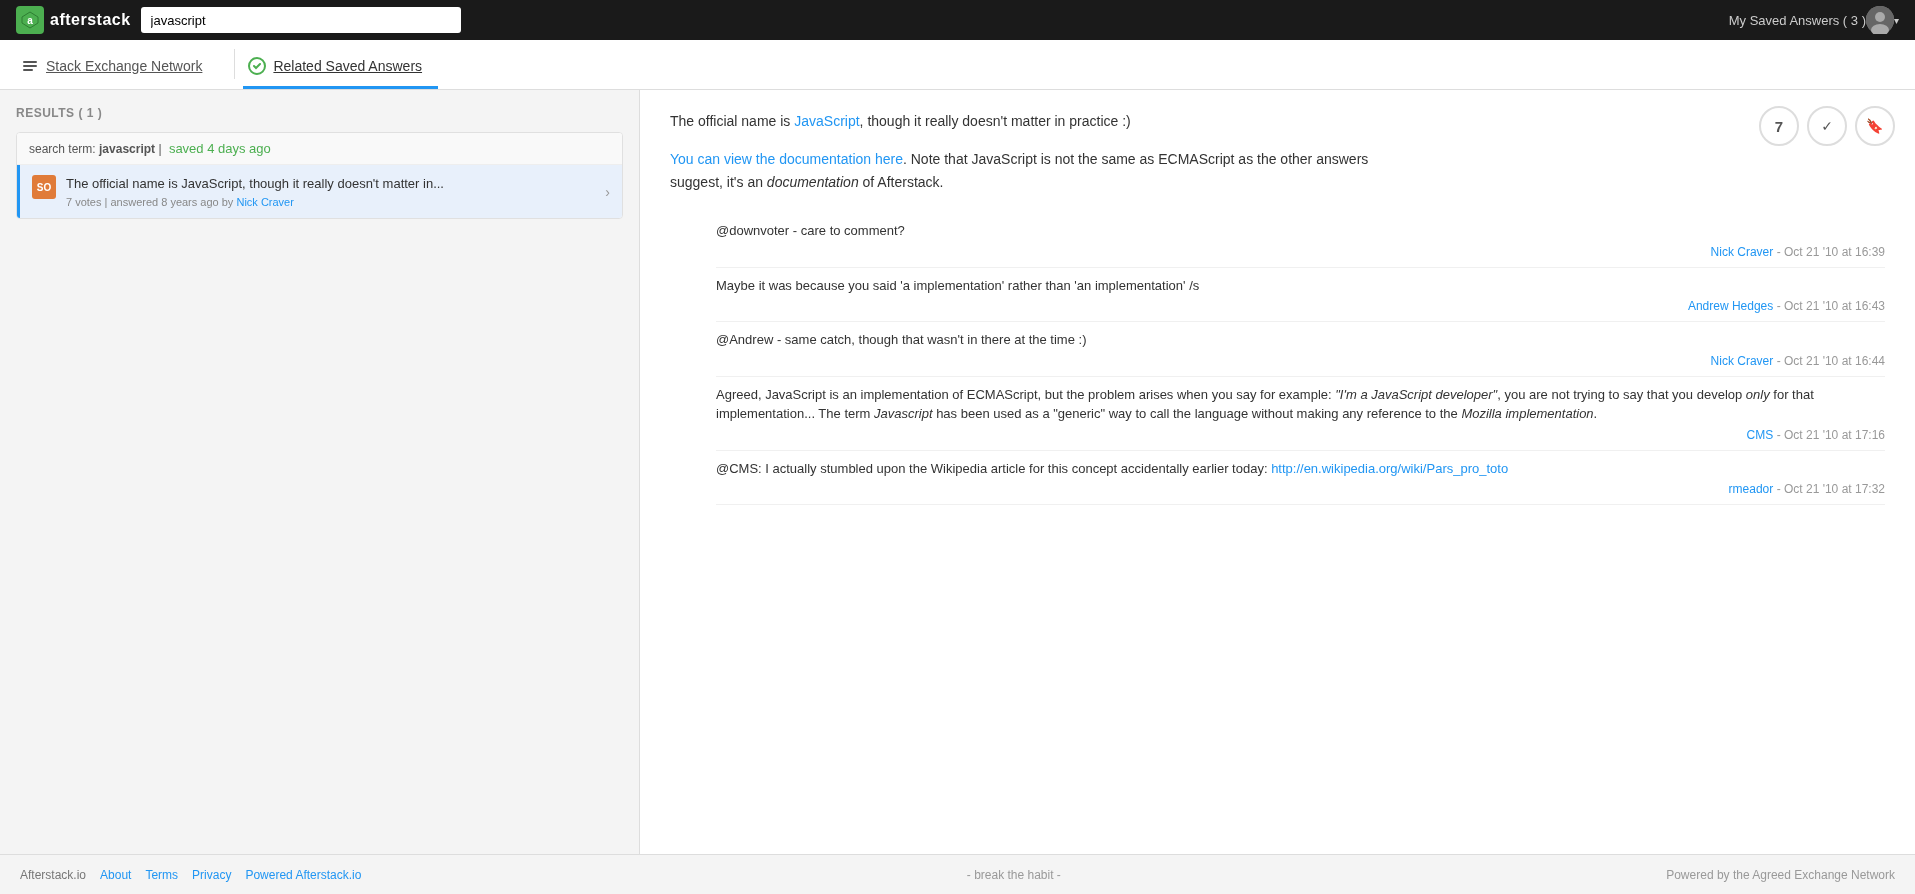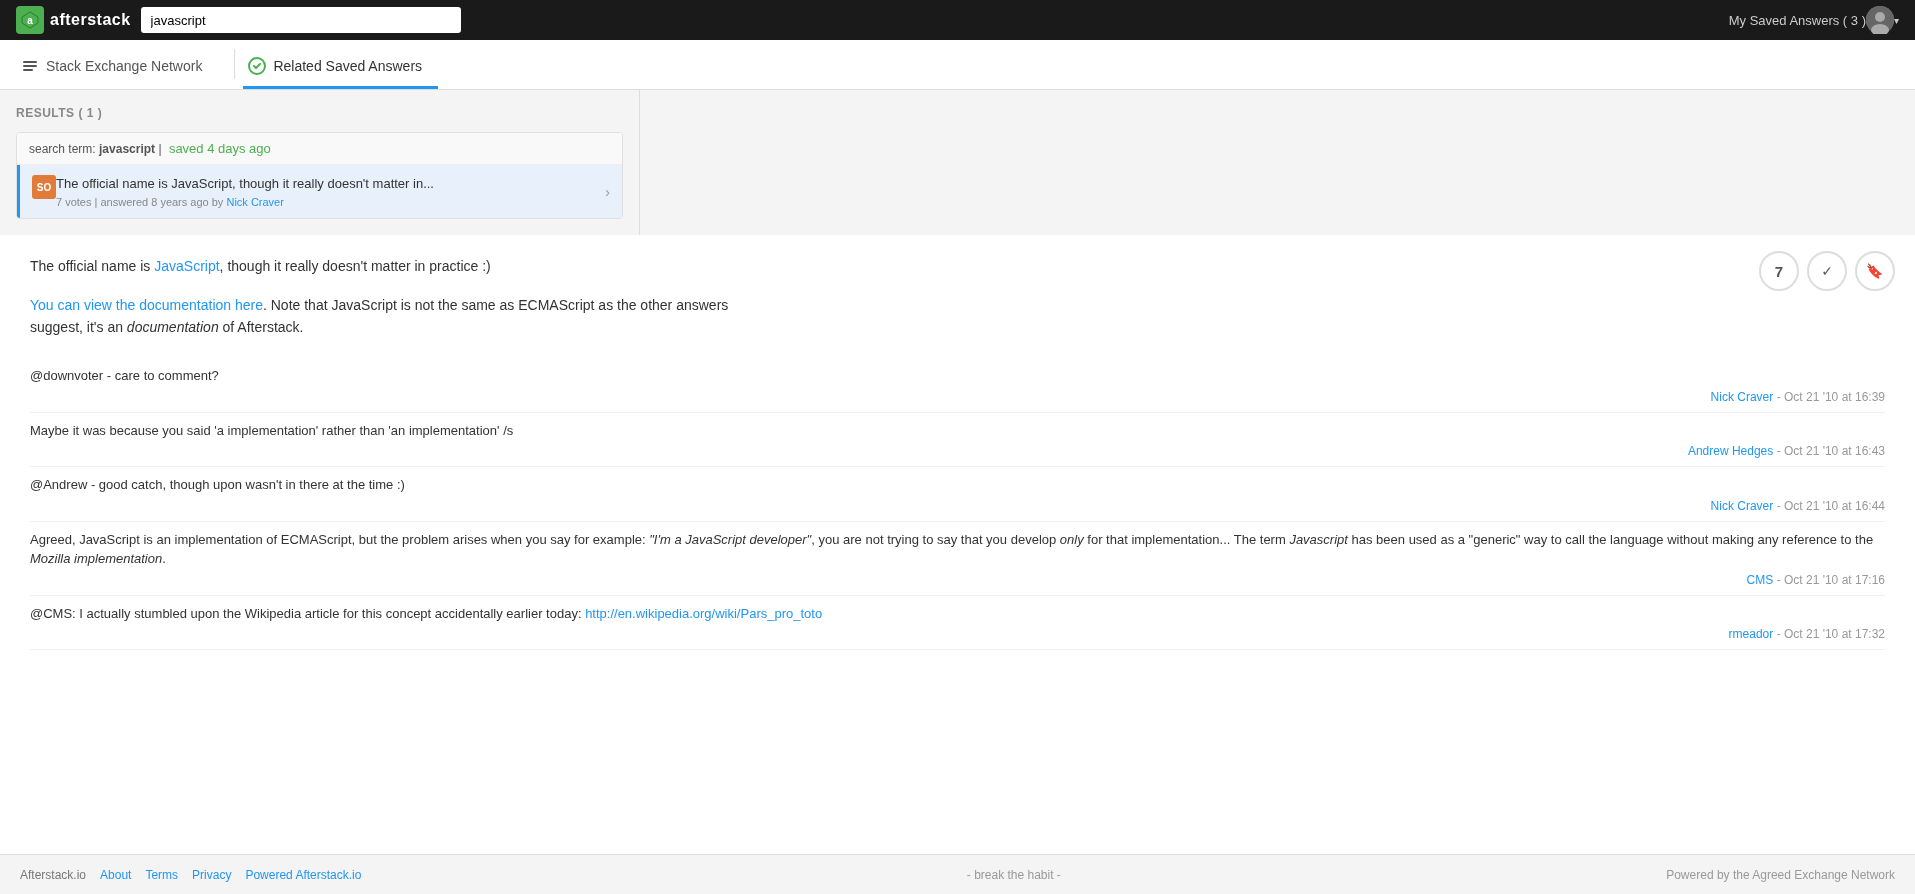--- a/index.html
+++ b/index.html
@@ -55,20 +55,21 @@
       height: 50px;
     }
     .tab {
       display: flex; align-items: center; gap: 6px;
       padding: 0 16px 10px 4px;
       cursor: pointer;
       color: #555;
       font-size: 14px;
       border-bottom: 3px solid transparent;
       margin-right: 8px;
+      text-decoration: underline;
     }
     .tab.active {
       border-bottom: 3px solid #2196f3;
       color: #333;
     }
     .tab-icon {
       width: 20px; height: 20px;
       display: flex; align-items: center; justify-content: center;
     }
     .tab-divider {
@@ -76,21 +77,20 @@
       width: 1px;
       background: #ddd;
       margin: 0 8px 10px 8px;
     }
 
     
     .main-layout {
       display: flex;
       height: calc(100vh - 90px - 40px);
       overflow: hidden;
-      flex-direction: column;
     }
 
     
     .left-panel {
       width: 640px;
       min-width: 640px;
       background: #f4f4f4;
       overflow-y: auto;
       padding: 16px;
       border-right: 1px solid #ddd;
@@ -122,20 +122,21 @@
       font-size: 13px;
       margin-left: 4px;
     }
     .answer-item {
       display: flex;
       align-items: flex-start;
       padding: 10px 12px;
       cursor: pointer;
       background: #e8f0fb;
       border-left: 3px solid #2196f3;
+      gap: 10px;
     }
     .answer-avatar {
       width: 24px; height: 24px;
       border-radius: 3px;
       background: #e07b39;
       display: flex; align-items: center; justify-content: center;
       color: white; font-size: 10px; font-weight: bold;
       flex-shrink: 0;
     }
     .answer-content { flex: 1; }
@@ -189,20 +190,21 @@
       margin-bottom: 16px;
       max-width: 700px;
     }
     .answer-main-text a { color: #2196f3; text-decoration: none; }
     .answer-main-text em { font-style: italic; }
 
     .doc-link { color: #2196f3; text-decoration: none; }
 
     .comments-section {
       margin-top: 20px;
+      margin-left: 46px;
     }
     .comment-item {
       padding: 8px 0;
       border-bottom: 1px solid #f0f0f0;
     }
     .comment-text {
       font-size: 13px;
       color: #333;
       line-height: 1.5;
     }
@@ -353,21 +355,21 @@
         </div>
         <div class="comment-attribution">
           <a href="#">Andrew Hedges</a>
           <span> - </span>
           <span>Oct 21 '10 at 16:43</span>
         </div>
       </div>
 
       <div class="comment-item">
         <div class="comment-text">
-          <span>@Andrew - good catch, though upon wasn't in there at the time :)</span>
+          <span>@Andrew - same catch, though that wasn't in there at the time :)</span>
         </div>
         <div class="comment-attribution">
           <a href="#">Nick Craver</a>
           <span> - </span>
           <span>Oct 21 '10 at 16:44</span>
         </div>
       </div>
 
       <div class="comment-item">
         <div class="comment-text">

